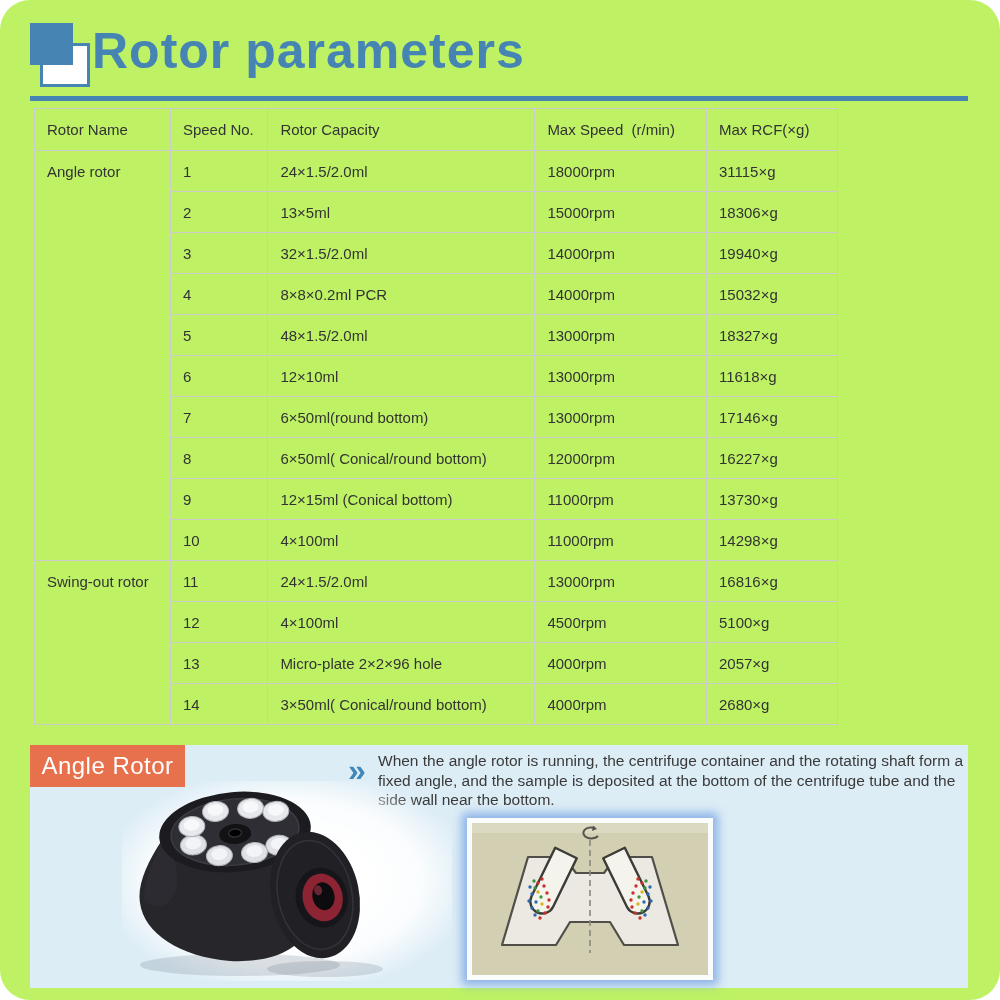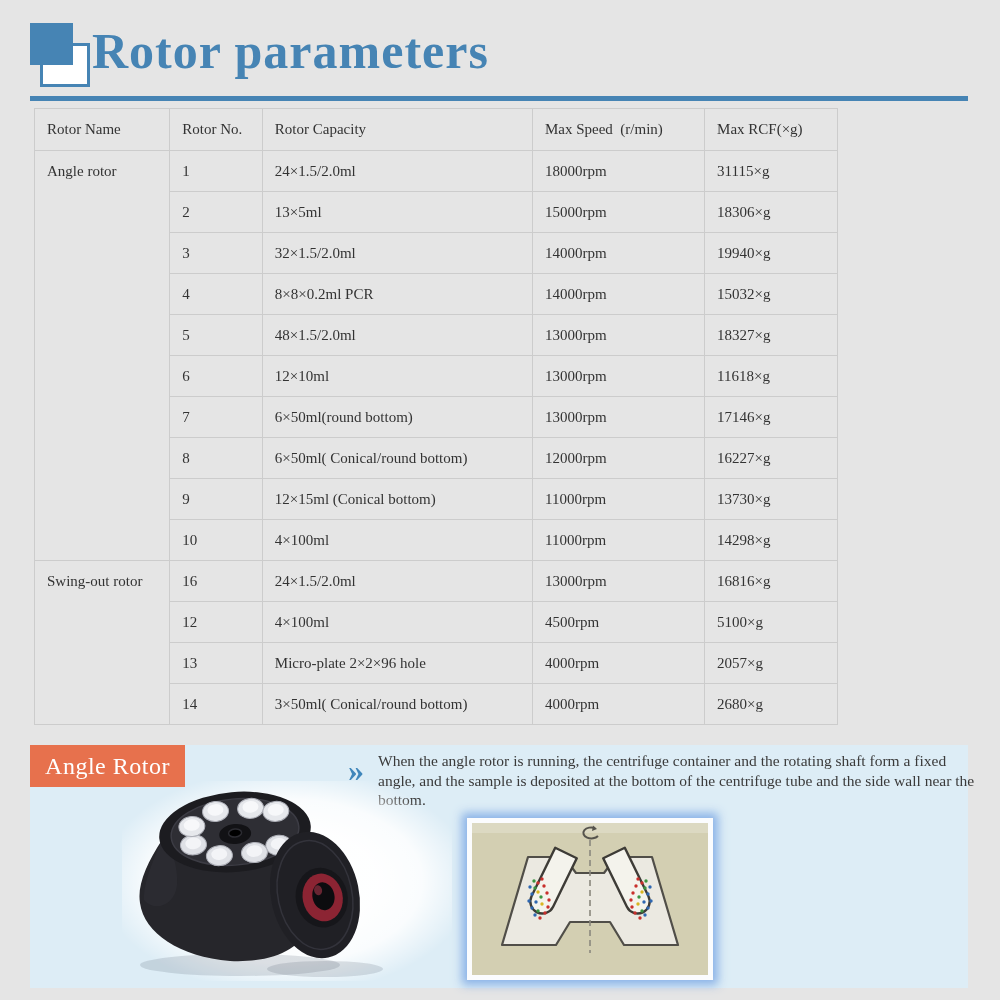--- a/index.html
+++ b/index.html
@@ -1,19 +1,19 @@
 <!DOCTYPE html>
 <html><head>
 <meta charset="utf-8">
 <style>
   * { margin:0; padding:0; box-sizing:border-box; }
   html,body { background:#ffffff; }
   .page {
-    position:relative; width:1000px; height:1000px; background:#e5e5e5;
-    font-family:Liberation Serif, serif; color:#333; overflow:hidden;
+    position:relative; width:1000px; height:1000px; background:#bef264;
+    font-family:Liberation Sans, sans-serif; color:#333; overflow:hidden;border-radius:30px;
   }
 
   
   .header-icon { position:absolute; left:28px; top:16px; width:66px; height:76px; }
   .sq-outline {
     position:absolute; left:12px; top:27px; width:50px; height:44px;
     border:3px solid #4684b4; background:#ffffff; z-index:1;
   }
   .sq-fill { position:absolute; left:2px; top:7px; width:43px; height:42px; background:#4684b4; z-index:2; }
   .page-title {
@@ -77,21 +77,21 @@
     <colgroup>
       <col class="c1">
         <col class="c2">
         <col class="c3">
         <col class="c4">
         <col class="c5">
     </colgroup>
     <thead>
       <tr>
           <th>Rotor Name</th>
-          <th>Rotor No.</th>
+          <th>Speed No.</th>
           <th>Rotor Capacity</th>
           <th>Max Speed &nbsp;(r/min)</th>
           <th>Max RCF(×g)</th>
         </tr>
     </thead>
     <tbody>
         <tr>
           <td class="group-cell" rowspan="10">Angle rotor</td>
           <td>1</td>
           <td>24×1.5/2.0ml</td>
@@ -147,21 +147,21 @@
           <td>13730×g</td>
         </tr>
         <tr>
           <td>10</td>
           <td>4×100ml</td>
           <td>11000rpm</td>
           <td>14298×g</td>
         </tr>
         <tr>
           <td class="group-cell" rowspan="4">Swing-out rotor</td>
-          <td>16</td>
+          <td>11</td>
           <td>24×1.5/2.0ml</td>
           <td>13000rpm</td>
           <td>16816×g</td>
         </tr>
         <tr>
           <td>12</td>
           <td>4×100ml</td>
           <td>4500rpm</td>
           <td>5100×g</td>
         </tr>

